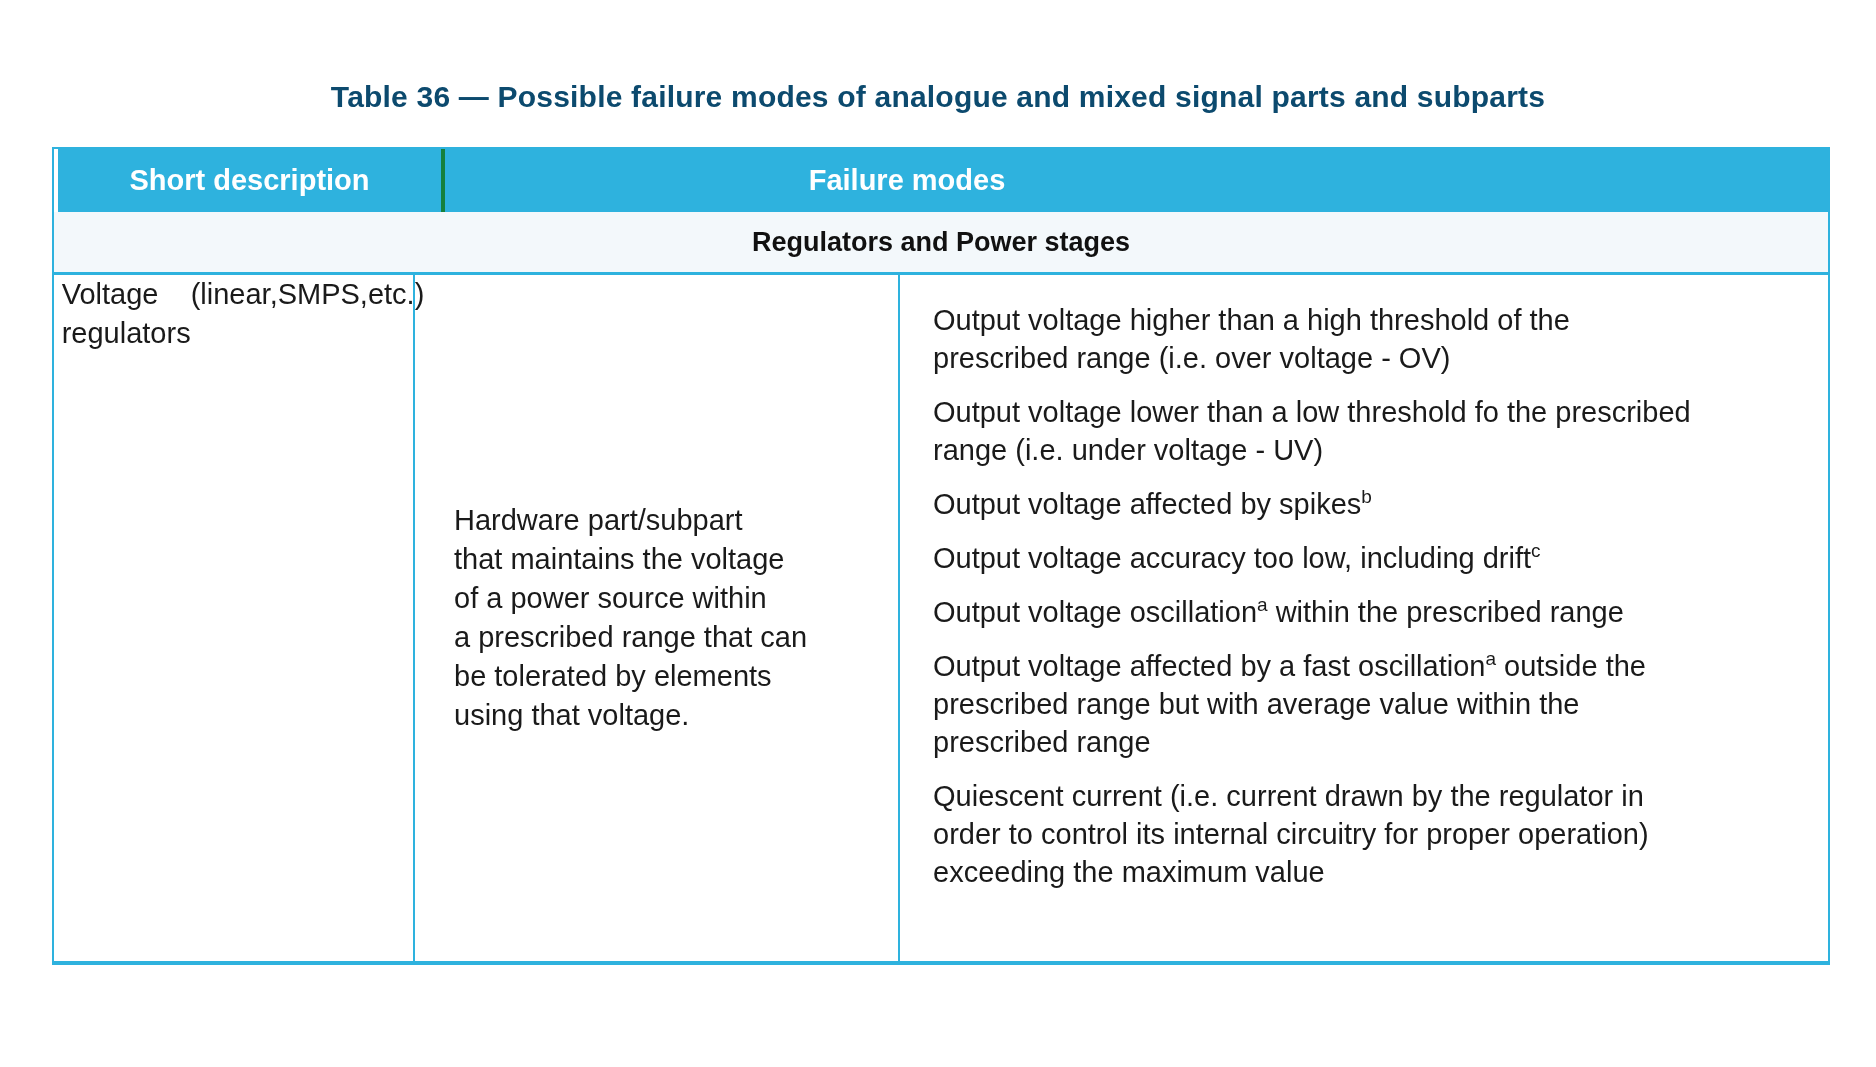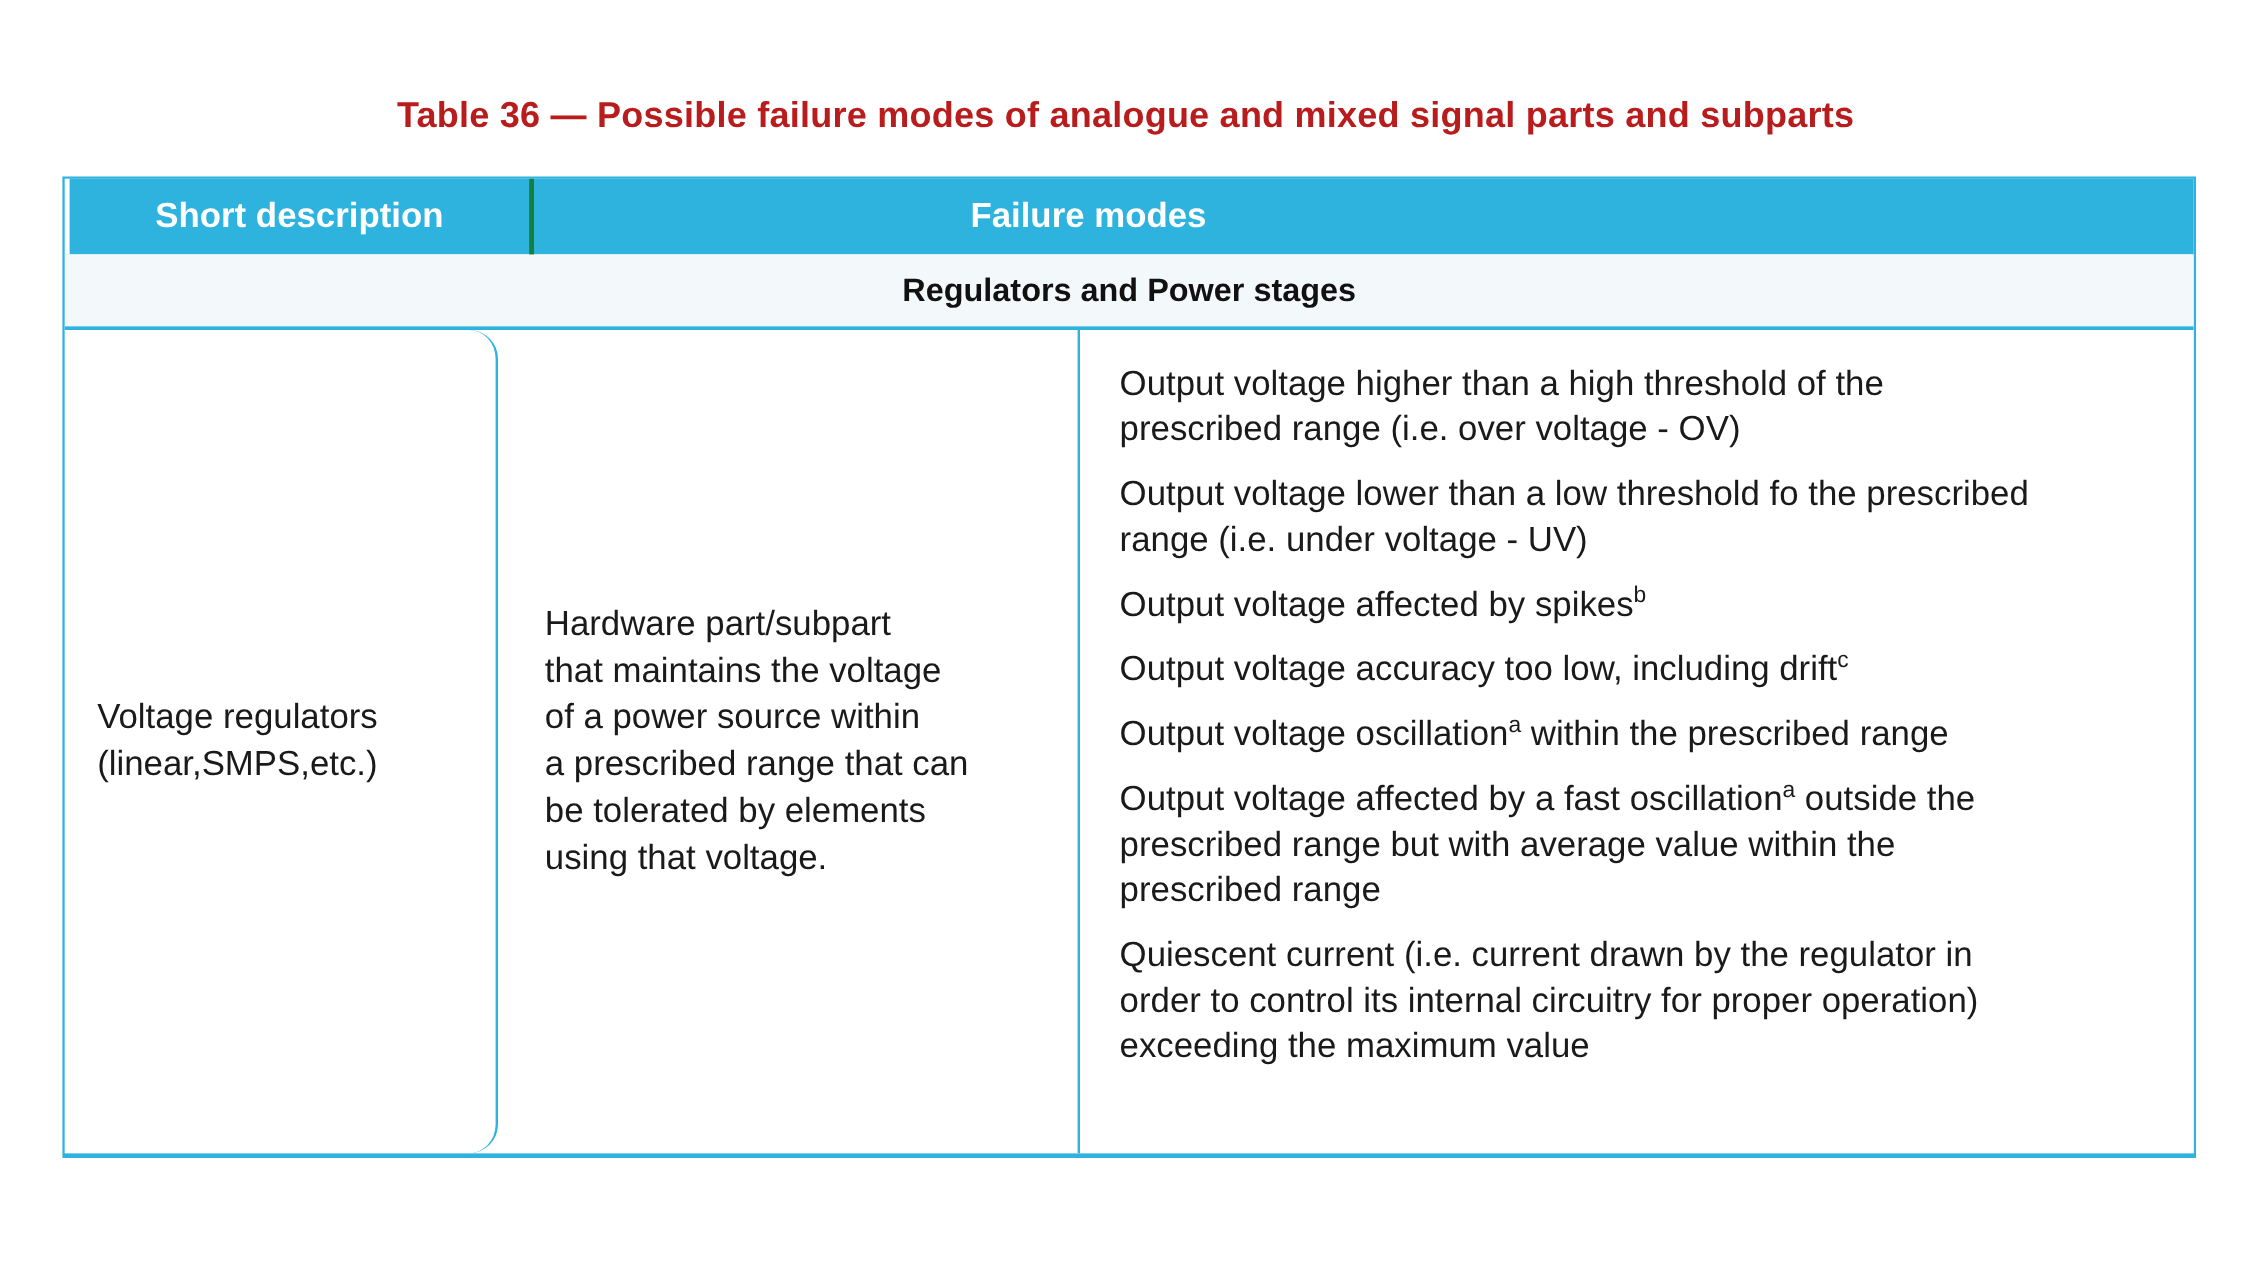--- a/index.html
+++ b/index.html
@@ -15,21 +15,21 @@
     font-family: "Liberation Sans", sans-serif;
     color: var(--body-text);
     overflow: hidden;
   }
   .title {
     margin-top: 80px;
     text-align: center;
     font-size: 30px;
     font-weight: bold;
     letter-spacing: 0.2px;
-    color: #b91c1c;
+    color: #0c4a6e;
   }
   .fm-table {
     margin: 33px 0 0 52px;
     width: 1778px;
     border: 2px solid var(--accent);
     border-bottom-width: 4px;
   }
   .thead {
     display: flex;
     height: 63px;
@@ -60,25 +60,24 @@
   .body-row {
     display: flex;
     height: 686px;
     background: #ffffff;
   }
   .cell { font-size: 29px; line-height: 39px; }
   .cell-part {
     width: 361px;
     border-right: 2px solid var(--accent);
     display: flex;
-    flex-direction: column;
+    flex-direction: row;
     justify-content: center;
     padding-left: 27px;
     padding-right: 8px;
-    border-radius: 24px;
   }
   .cell-desc {
     width: 485px;
     border-right: 2px solid var(--accent);
     display: flex;
     flex-direction: column;
     justify-content: center;
     padding-left: 39px;
     padding-right: 5px;
   }

